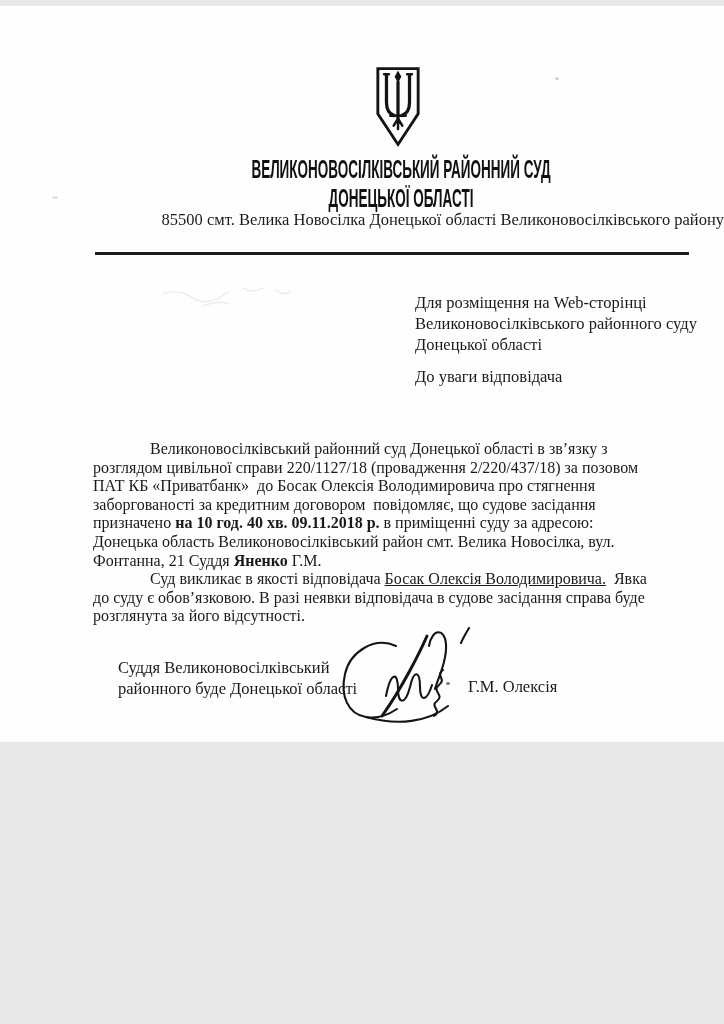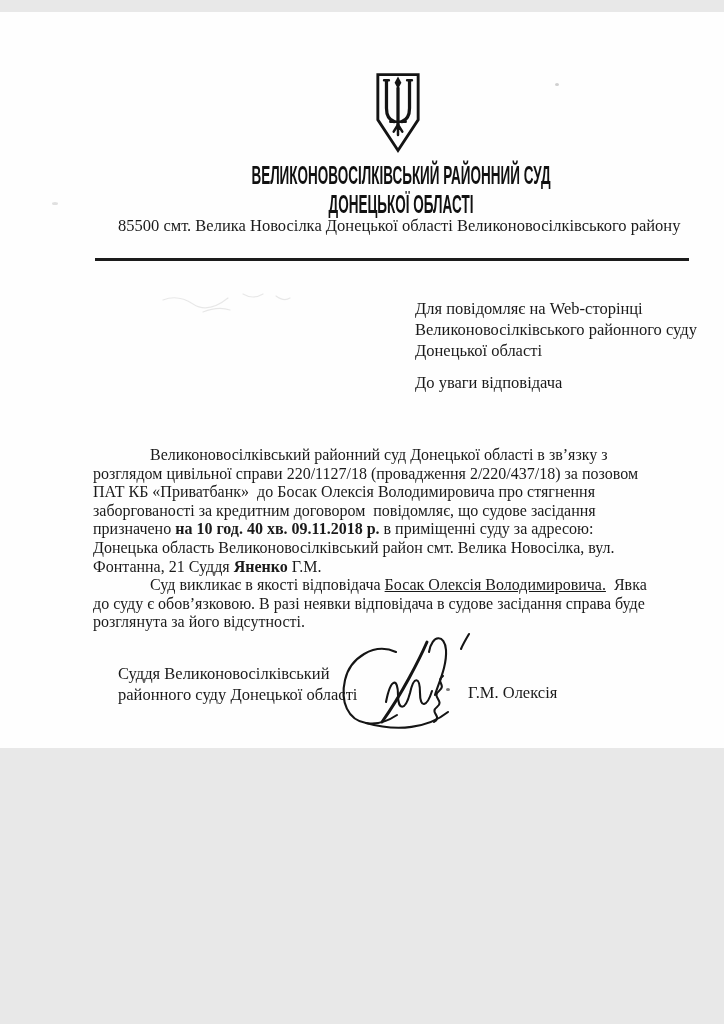--- a/index.html
+++ b/index.html
@@ -4,21 +4,21 @@
 <style>
   html, body {
     margin: 0;
     padding: 0;
     background: #e8e8e8;
   }
   .page {
     position: relative;
     width: 724px;
     height: 736px;
-    margin: 12px auto;
+    margin: 6px auto;
     background: #fefefe;
     overflow: hidden;
     font-family: "Liberation Serif", "DejaVu Serif", serif;
     color: #1a1a1a;
   }
   
   .emblem {
     position: absolute;
     left: 374px;
     top: 58px;
@@ -41,21 +41,21 @@
     line-height: 28.5px;
     letter-spacing: 0px;
     color: #111;
     transform: scaleX(0.54);
     white-space: nowrap;
   }
   .addr-line {
     position: absolute;
     left: 0;
     width: 724px;
-    text-align: left;
+    text-align: right;
     white-space: pre;
   }
   .addr-1 {
     top: 204px;
     font-size: 16.5px;
     text-indent: 118px; 
   }
   .addr-2 {
     top: 229px;
     font-size: 15px;
@@ -151,35 +151,35 @@
   <div class="addr-line addr-1">85500 смт. Велика Новосілка Донецької області Великоновосілківського району</div>
   <div class="header-rule"></div>
 
   <svg class="artifact smudge" viewBox="0 0 150 36" aria-hidden="true">
     <path d="M5 16 Q20 10 35 20 T70 14 M45 28 Q60 22 72 26 M85 10 Q95 16 105 10 M118 12 Q126 18 132 14" fill="none" stroke="#777" stroke-width="1.2" stroke-linecap="round"></path>
   </svg>
   <div class="artifact speck-1"></div>
   <div class="artifact speck-2"></div>
 
   <div class="recipient">
-    <div>Для повідомляє на Web-сторінці</div>
+    <div>Для розміщення на Web-сторінці</div>
     <div>Великоновосілківського районного суду</div>
     <div>Донецької області</div>
     <div class="gap"></div>
     <div>До уваги відповідача</div>
   </div>
 
   <div class="body-text">
     <p><span>Великоновосілківський районний суд Донецької області в зв’язку з розглядом цивільної справи 220/1127/18 (провадження 2/220/437/18) за позовом ПАТ КБ «Приватбанк»  до Босак Олексія Володимировича про стягнення заборгованості за кредитним договором  повідомляє, що судове засідання призначено </span><span style="font-weight: bold;">на 10 год. 40 хв. 09.11.2018 р.</span><span> в приміщенні суду за адресою: Донецька область Великоновосілківський район смт. Велика Новосілка, вул. Фонтанна, 21 Суддя </span><span style="font-weight: bold;">Яненко</span><span> Г.М.</span></p>
     <p><span>Суд викликає в якості відповідача </span><span style="font-weight: normal; text-decoration: underline;">Босак Олексія Володимировича.</span><span>  Явка до суду є обов’язковою. В разі неявки відповідача в судове засідання справа буде розглянута за його відсутності.</span></p>
   </div>
 
   <div class="sig-title">
     <div>Суддя Великоновосілківський</div>
-    <div>районного суду Донецької області</div>
+    <div>районного буде Донецької області</div>
   </div>
 
   <svg class="signature-svg" viewBox="0 0 152 114" aria-hidden="true">
     <g fill="none" stroke="#151515" stroke-width="2.1" stroke-linecap="round">
 
       <path d="M66 30 C44 20 20 36 15 58 C10 80 18 98 36 101 C47 103 58 99 67 93"></path>
 
       <path d="M97 20 C90 36 72 72 52 100" stroke-width="3"></path>
 
       <path d="M56 80 C61 55 68 56 68 73 C68 88 75 90 80 71 C84 53 90 55 90 71 C90 87 97 85 102 69"></path>

